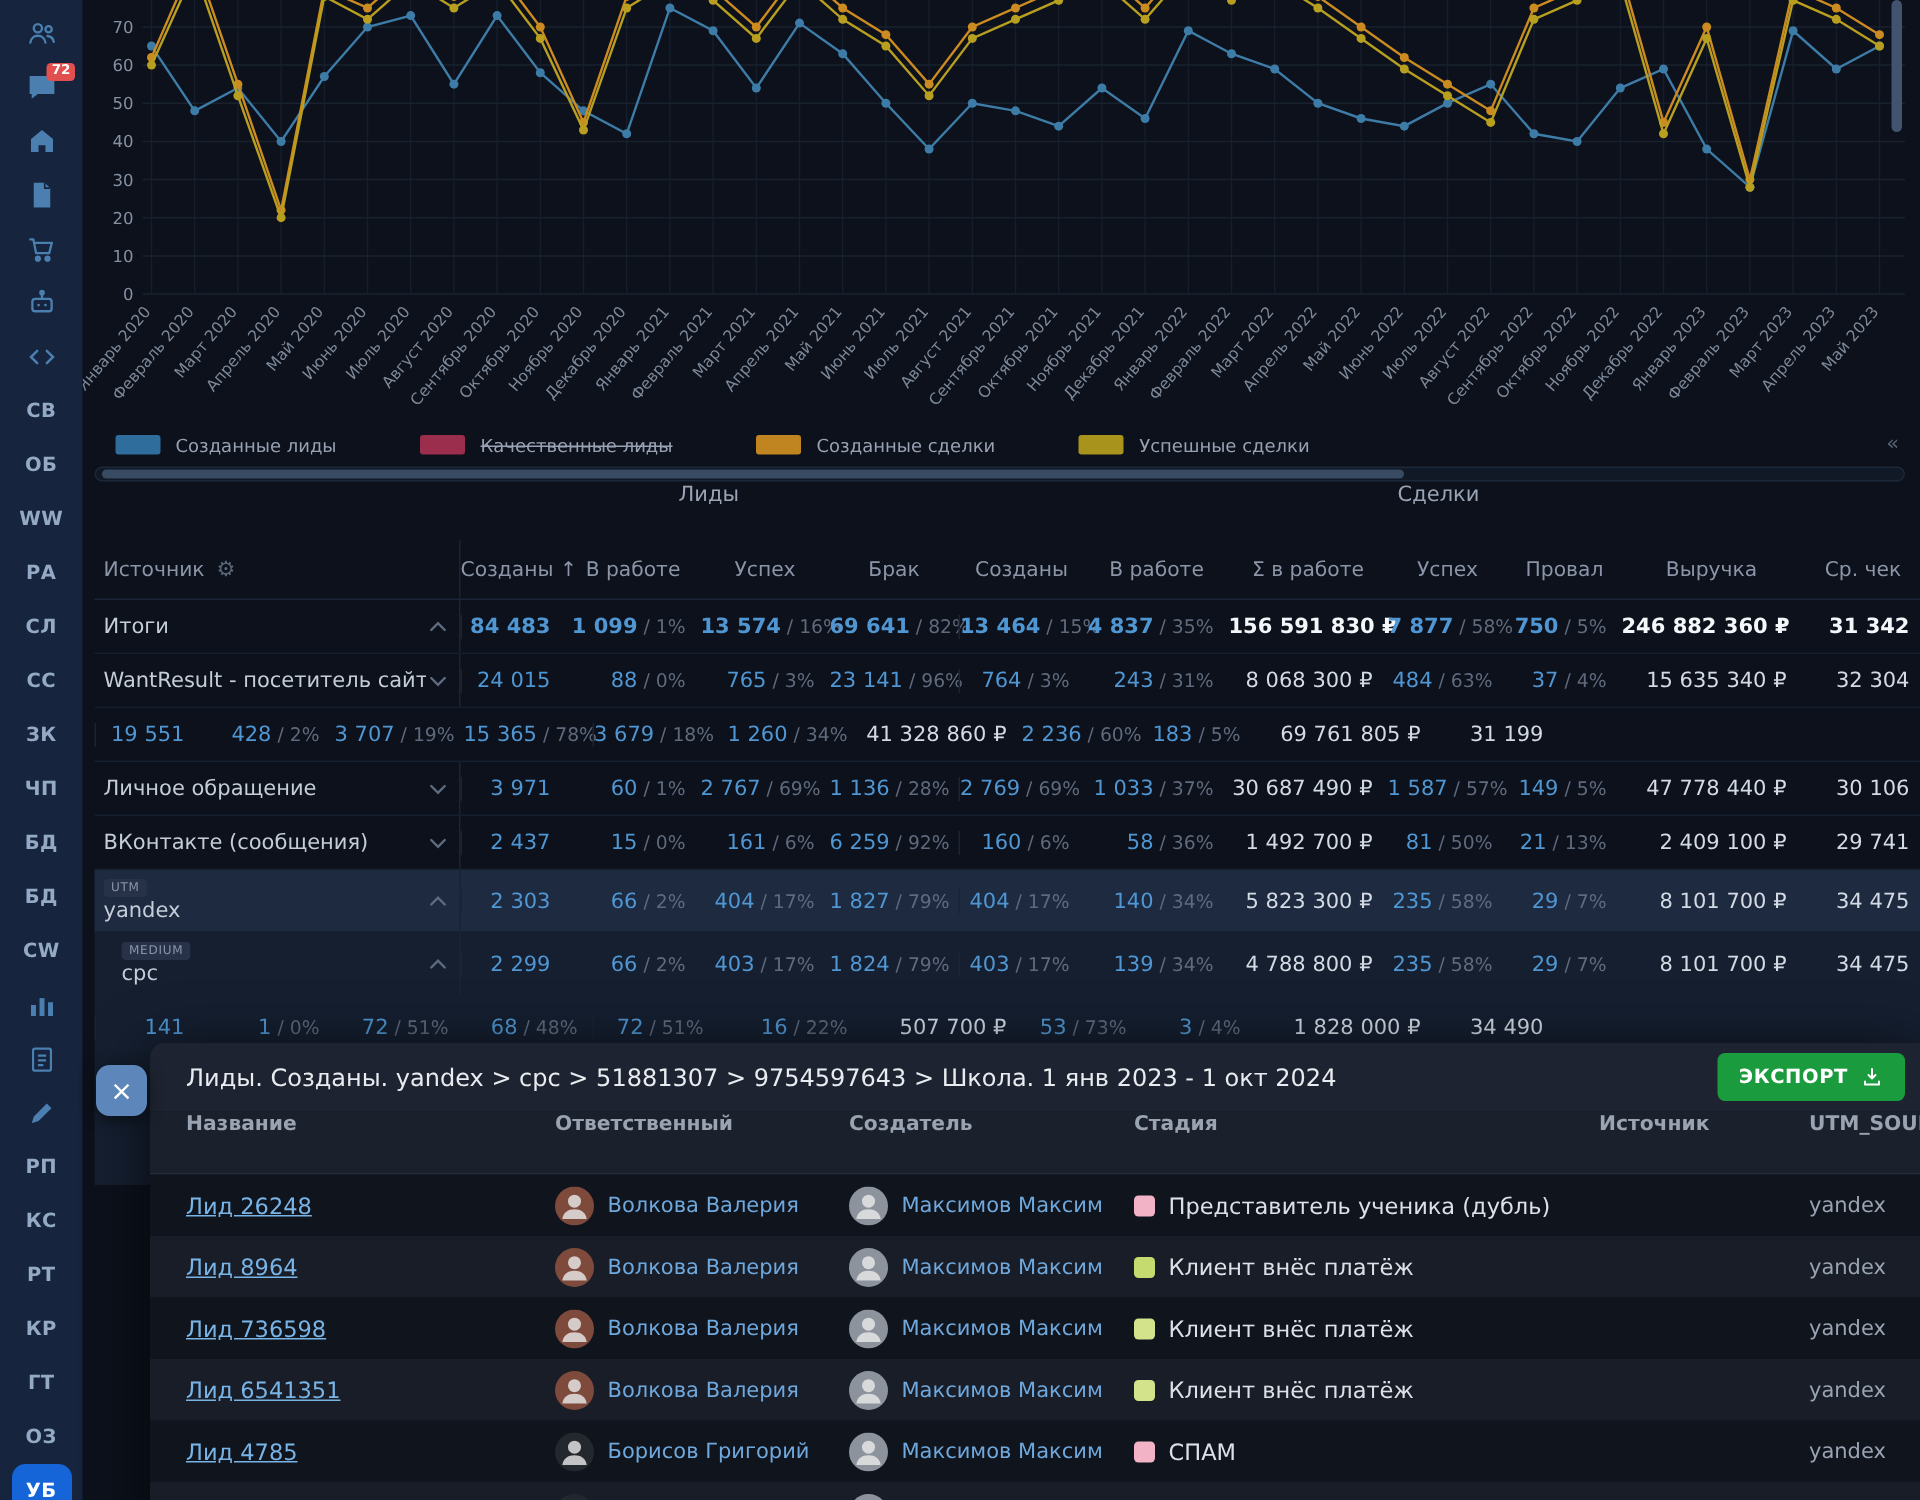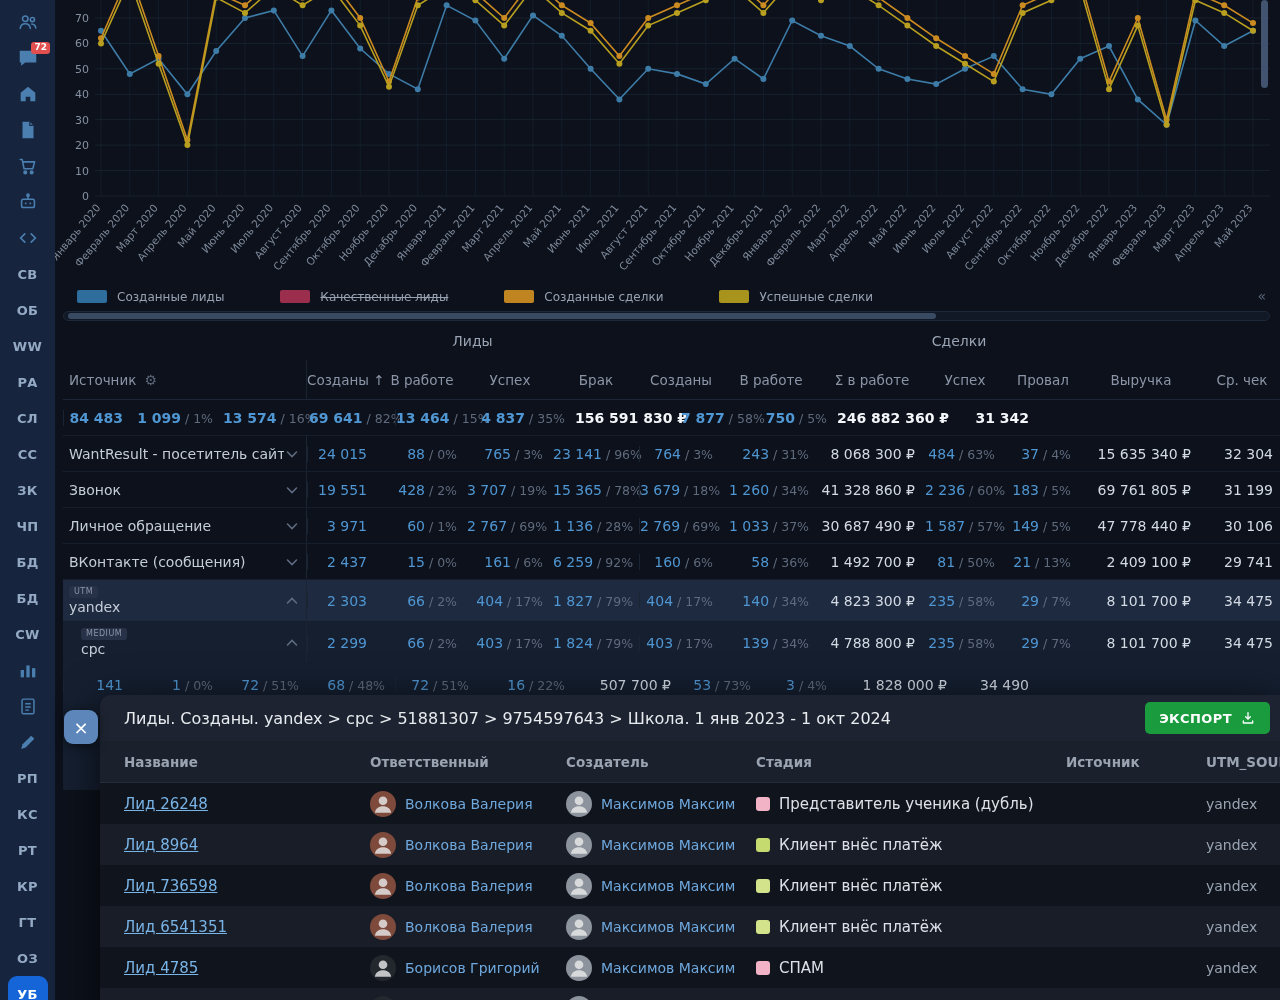--- a/index.html
+++ b/index.html
@@ -32,21 +32,21 @@
   .leg-label{color:#98a2b3;font-size:12px}
   .leg-label.struck{text-decoration:line-through}
   .chart-corner{position:absolute;right:14px;top:288px;color:#5a6678;font-size:14px;cursor:pointer}
   .hscroll{height:10px;margin:5px 10px 0 8px;background:#111926;border:1px solid #1d2838;border-radius:5px;position:relative}
   .hthumb{position:absolute;left:4px;top:1px;height:6px;width:72%;background:#394b63;border-radius:4px}
   .vscroll{position:absolute;right:12px;top:0;width:7px;height:300px}
   .vscroll::after{content:"";position:absolute;top:0;left:0;width:7px;height:88px;background:#41536e;border-radius:4px}
 
   
   .table-panel{flex:1;padding-left:8px;font-size:14px;position:relative;overflow:hidden}
-  .tgroups{display:flex;height:38px;align-items:center}
+  .tgroups{display:flex;height:38px;align-items:flex-start}
   .glabel{color:#9aa4b4;font-size:14px;text-align:center}
   .thead{display:flex;height:40px;align-items:center;color:#8b95a7;font-size:13.5px;border-bottom:1px solid #1c2636}
   .th{flex-shrink:0}
   .th.num{text-align:center;white-space:nowrap}
   .src-h{display:flex;align-items:center;gap:8px;border-right:1px solid #1a2433;height:100%}
   .gear{color:#5a6678;font-size:14px;cursor:pointer}
   .sort{color:#8b95a7}
   .tr{display:flex;align-items:center;height:36px;border-bottom:1px solid #151e2c}
   .tr.tall{height:42px}
   .tr.sel{background:#1d2a40}
@@ -70,21 +70,21 @@
 
   
   .modal{position:absolute;left:100px;top:695px;right:0;bottom:-40px;background:#12161f;
     border-top-left-radius:10px;box-shadow:0 6px 40px rgba(0,0,0,.65);z-index:20;overflow:hidden;font-size:15px}
   .modal-header{height:46px;background:#1d2330;display:flex;align-items:center;padding:0 10px 0 24px;gap:16px}
   .modal-title{color:#e8ebef;font-size:16px;flex:1;white-space:nowrap;overflow:hidden}
   .export-btn{background:#1a9c3e;color:#fff;border:none;border-radius:5px;height:32px;padding:0 14px;
     font-size:13px;font-weight:700;letter-spacing:.4px;display:flex;align-items:center;gap:8px;cursor:pointer;
     font-family:inherit}
   .export-btn svg{width:16px;height:16px}
-  .mhead{display:flex;height:42px;align-items:center;background:#1b212c;color:#9aa3b1;
+  .mhead{display:flex;height:42px;align-items:flex-start;background:#1b212c;color:#9aa3b1;
     font-size:13.5px;font-weight:700;padding-left:24px;border-bottom:1px solid #252c3a}
   .mh{flex-shrink:0;white-space:nowrap;overflow:hidden}
   .mrow{display:flex;height:41px;align-items:center;padding-left:24px;background:#10141d;cursor:pointer}
   .mrow.alt{background:#181d28}
   .mc{display:flex;align-items:center;gap:9px;white-space:nowrap;overflow:hidden;flex-shrink:0}
   .lead-link{color:#79b4e6;text-decoration:underline}
   .person-link{color:#6fa8dd;font-size:14px}
   .avatar{width:26px;height:26px;border-radius:50%;overflow:hidden;flex-shrink:0;display:inline-flex}
   .avatar svg{width:100%;height:100%}
   .stage-chip{width:14px;height:14px;border-radius:3px;display:inline-block;flex-shrink:0}
@@ -467,20 +467,30 @@
           <div class="th num gb" style="width:84px">Созданы</div>
           <div class="th num" style="width:96px">В работе</div>
           <div class="th num" style="width:106px">Σ в работе</div>
           <div class="th num" style="width:80px">Успех</div>
           <div class="th num" style="width:76px">Провал</div>
           <div class="th num" style="width:120px">Выручка</div>
           <div class="th num" style="width:82px">Ср. чек</div>
         </div>
       <div class="tbody" id="tbody">
           <div class="tr totals">
+            <div class="td src" style="width:244px">
+              <div class="src-stack" style="padding-left:0px">
+                <span class="src-name">Итоги</span>
+              </div>
+              <span class="caret">
+                <svg viewBox="0 0 16 16">
+                  <path d="M3.5 10 8 5.5 12.5 10" stroke="#5f6c80" stroke-width="1.6" fill="none" stroke-linecap="round"></path>
+                </svg>
+              </span>
+            </div>
             <div class="td num gb" style="width:70px"><span class="v">84 483</span></div>
             <div class="td num" style="width:90px"><span class="v">1 099</span><span class="pct"> / 1%</span></div>
             <div class="td num" style="width:86px"><span class="v">13 574</span><span class="pct"> / 16%</span></div>
             <div class="td num" style="width:86px"><span class="v">69 641</span><span class="pct"> / 82%</span></div>
             <div class="td num gb" style="width:84px"><span class="v">13 464</span><span class="pct"> / 15%</span></div>
             <div class="td num" style="width:96px"><span class="v">4 837</span><span class="pct"> / 35%</span></div>
             <div class="td num money" style="width:106px"><span class="v">156 591 830 ₽</span></div>
             <div class="td num" style="width:80px"><span class="v">7 877</span><span class="pct"> / 58%</span></div>
             <div class="td num" style="width:76px"><span class="v">750</span><span class="pct"> / 5%</span></div>
             <div class="td num money" style="width:120px"><span class="v">246 882 360 ₽</span></div>
@@ -503,30 +513,20 @@
             <div class="td num" style="width:86px"><span class="v">23 141</span><span class="pct"> / 96%</span></div>
             <div class="td num gb" style="width:84px"><span class="v">764</span><span class="pct"> / 3%</span></div>
             <div class="td num" style="width:96px"><span class="v">243</span><span class="pct"> / 31%</span></div>
             <div class="td num money" style="width:106px"><span class="v">8 068 300 ₽</span></div>
             <div class="td num" style="width:80px"><span class="v">484</span><span class="pct"> / 63%</span></div>
             <div class="td num" style="width:76px"><span class="v">37</span><span class="pct"> / 4%</span></div>
             <div class="td num money" style="width:120px"><span class="v">15 635 340 ₽</span></div>
             <div class="td num money" style="width:82px"><span class="v">32 304</span></div>
           </div>
           <div class="tr">
-            <div class="td src" style="width:244px">
-              <div class="src-stack" style="padding-left:0px">
-                <span class="src-name">Звонок</span>
-              </div>
-              <span class="caret">
-                <svg viewBox="0 0 16 16">
-                  <path d="M3.5 6 8 10.5 12.5 6" stroke="#5f6c80" stroke-width="1.6" fill="none" stroke-linecap="round"></path>
-                </svg>
-              </span>
-            </div>
             <div class="td num gb" style="width:70px"><span class="v">19 551</span></div>
             <div class="td num" style="width:90px"><span class="v">428</span><span class="pct"> / 2%</span></div>
             <div class="td num" style="width:86px"><span class="v">3 707</span><span class="pct"> / 19%</span></div>
             <div class="td num" style="width:86px"><span class="v">15 365</span><span class="pct"> / 78%</span></div>
             <div class="td num gb" style="width:84px"><span class="v">3 679</span><span class="pct"> / 18%</span></div>
             <div class="td num" style="width:96px"><span class="v">1 260</span><span class="pct"> / 34%</span></div>
             <div class="td num money" style="width:106px"><span class="v">41 328 860 ₽</span></div>
             <div class="td num" style="width:80px"><span class="v">2 236</span><span class="pct"> / 60%</span></div>
             <div class="td num" style="width:76px"><span class="v">183</span><span class="pct"> / 5%</span></div>
             <div class="td num money" style="width:120px"><span class="v">69 761 805 ₽</span></div>
@@ -589,21 +589,21 @@
                   <path d="M3.5 10 8 5.5 12.5 10" stroke="#5f6c80" stroke-width="1.6" fill="none" stroke-linecap="round"></path>
                 </svg>
               </span>
             </div>
             <div class="td num gb" style="width:70px"><span class="v">2 303</span></div>
             <div class="td num" style="width:90px"><span class="v">66</span><span class="pct"> / 2%</span></div>
             <div class="td num" style="width:86px"><span class="v">404</span><span class="pct"> / 17%</span></div>
             <div class="td num" style="width:86px"><span class="v">1 827</span><span class="pct"> / 79%</span></div>
             <div class="td num gb" style="width:84px"><span class="v">404</span><span class="pct"> / 17%</span></div>
             <div class="td num" style="width:96px"><span class="v">140</span><span class="pct"> / 34%</span></div>
-            <div class="td num money" style="width:106px"><span class="v">4 823 300 ₽</span></div>
+            <div class="td num money" style="width:106px"><span class="v">5 823 300 ₽</span></div>
             <div class="td num" style="width:80px"><span class="v">235</span><span class="pct"> / 58%</span></div>
             <div class="td num" style="width:76px"><span class="v">29</span><span class="pct"> / 7%</span></div>
             <div class="td num money" style="width:120px"><span class="v">8 101 700 ₽</span></div>
             <div class="td num money" style="width:82px"><span class="v">34 475</span></div>
           </div>
           <div class="tr sub tall">
             <div class="td src" style="width:244px">
               <div class="src-stack" style="padding-left:12px">
                 <span class="tag">MEDIUM</span>
                 <span class="src-name">cpc</span>

